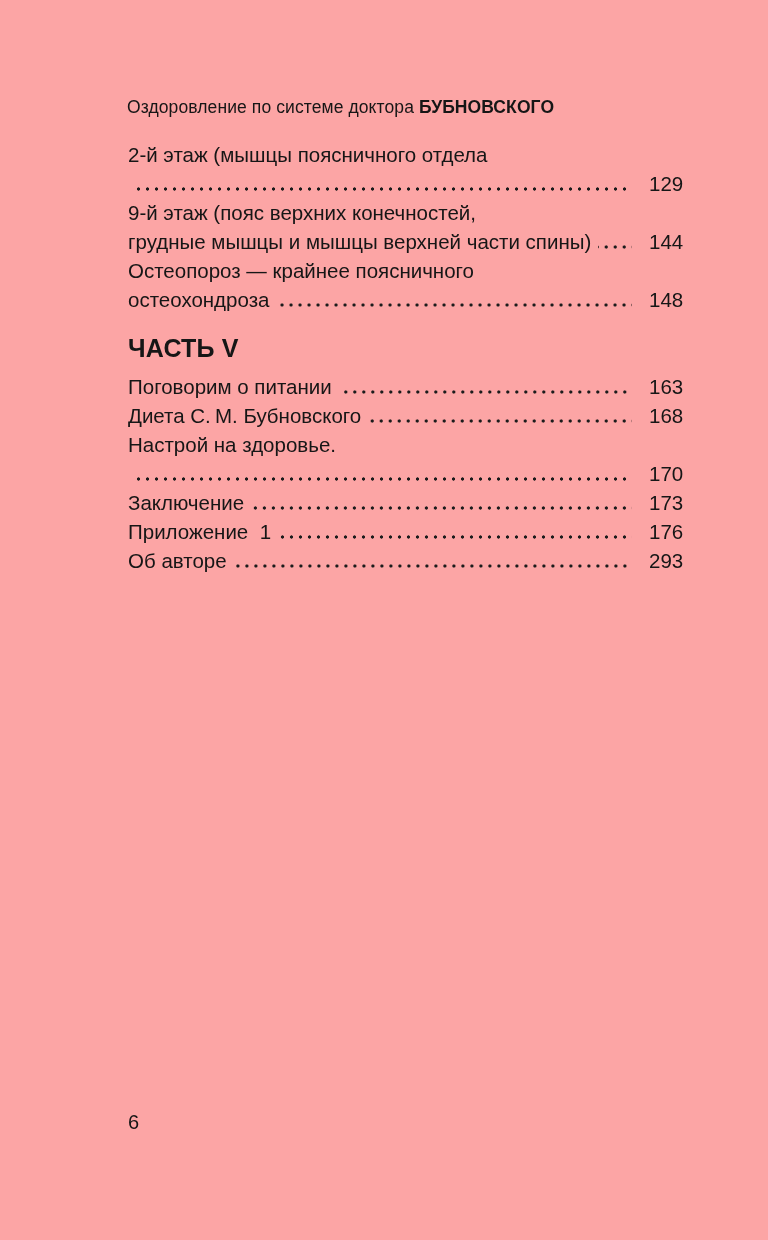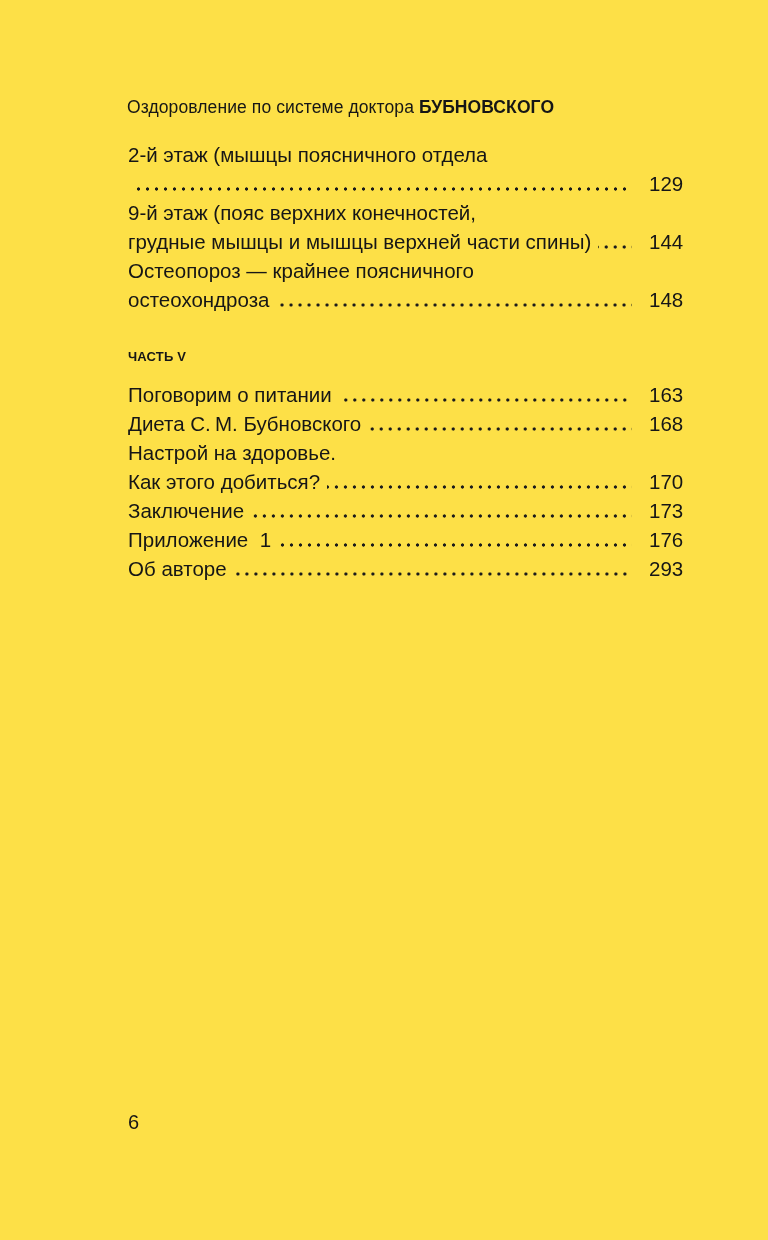--- a/index.html
+++ b/index.html
@@ -11,21 +11,21 @@
   }
   body {
     font-family: "Liberation Sans", "DejaVu Sans", sans-serif;
     background: #ffffff;
     color: #161616;
   }
   .page {
     position: relative;
     width: 768px;
     height: 1240px;
-    background: #fde047;
+    background: #fca5a5;
   }
   .running-head {
     position: absolute;
     left: 127px;
     top: 97px;
     font-size: 17.5px;
     line-height: 20px;
     letter-spacing: 0.1px;
     white-space: pre;
   }
@@ -62,23 +62,23 @@
   }
   .pagenum {
     flex: 0 0 auto;
     min-width: 36px;
     text-align: left;
     white-space: pre;
   }
   .section-heading {
     height: 29px;
     line-height: 29px;
-    margin-top: 28px;
+    margin-top: 20px;
     margin-bottom: 9px;
-    font-size: 13px;
+    font-size: 25px;
     font-weight: bold;
     letter-spacing: 0.2px;
   }
   .folio {
     position: absolute;
     left: 128px;
     top: 1110px;
     font-size: 20px;
     line-height: 24px;
   }
@@ -125,21 +125,20 @@
     </div>
     <div class="toc-row">
       <span class="toc-text">Диета С. М. Бубновского</span>
       <span class="leader"></span>
       <span class="pagenum">168</span>
     </div>
     <div class="toc-row">
       <span class="toc-text">Настрой на здоровье.</span>
     </div>
     <div class="toc-row">
-      <span class="toc-text">Как этого добиться?</span>
       <span class="leader"></span>
       <span class="pagenum">170</span>
     </div>
     <div class="toc-row">
       <span class="toc-text">Заключение</span>
       <span class="leader"></span>
       <span class="pagenum">173</span>
     </div>
     <div class="toc-row">
       <span class="toc-text">Приложение  1</span>

